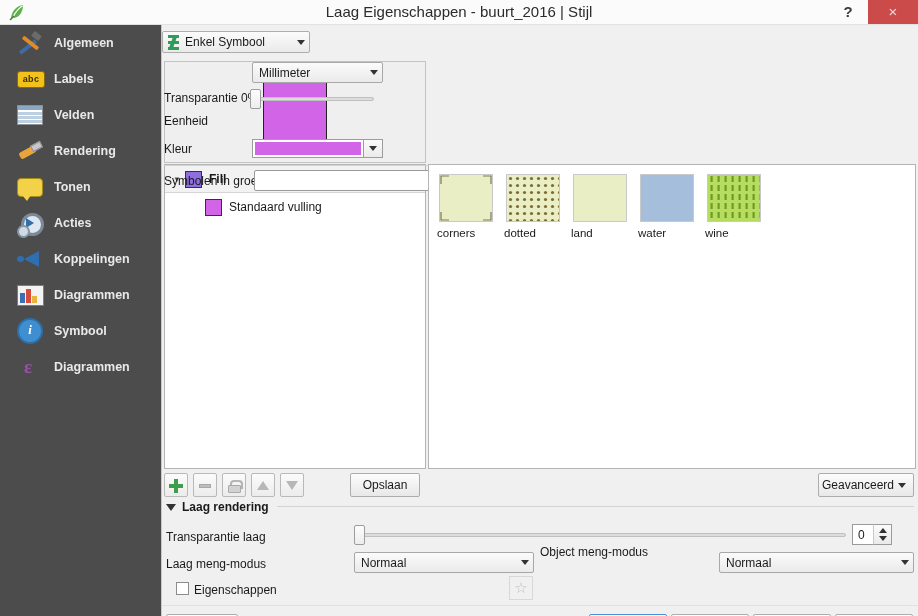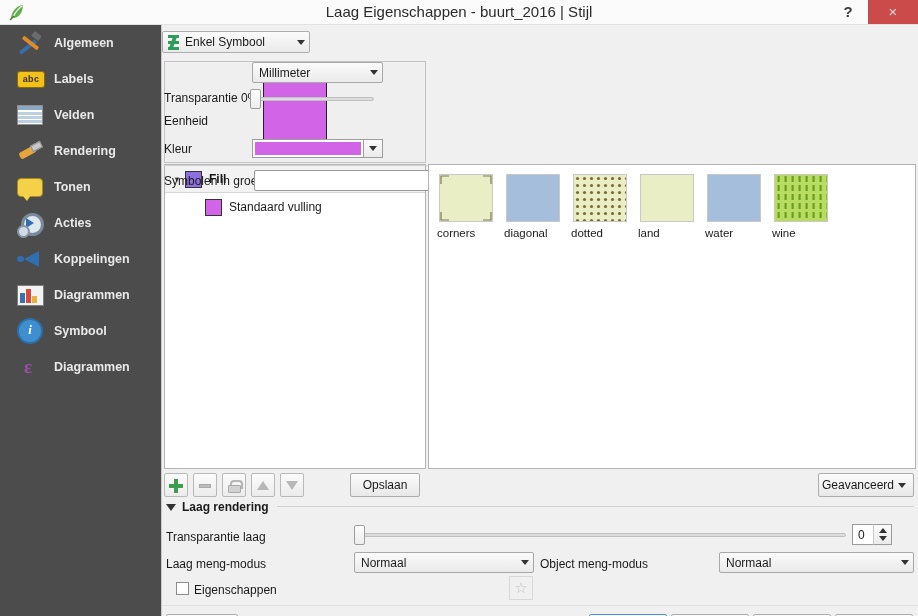--- a/index.html
+++ b/index.html
@@ -422,24 +422,20 @@
             <svg width="52" height="46" style="display:block">
               <path d="M1 9 L1 1 L9 1" stroke="#7a7a55" stroke-width="1.2" fill="none"></path>
               <path d="M43 1 L51 1 L51 9" stroke="#7a7a55" stroke-width="1.2" fill="none"></path>
               <path d="M1 37 L1 45 L9 45" stroke="#7a7a55" stroke-width="1.2" fill="none"></path>
               <path d="M43 45 L51 45 L51 37" stroke="#7a7a55" stroke-width="1.2" fill="none"></path>
             </svg>
           </div>
           <div class="sym-name">corners</div>
         </div>
 
-        <div class="sym-cell">
-          <div class="sym-thumb" style="background:#a5bedc;"></div>
-          <div class="sym-name">diagonal</div>
-        </div>
 
         <div class="sym-cell">
           <div class="sym-thumb" style="background:#eaeec4;overflow:hidden;">
             <svg width="52" height="46" style="display:block">
               <defs>
                 <pattern id="dotpat" width="7" height="7" patternUnits="userSpaceOnUse">
                   <circle cx="3.5" cy="3.5" r="1.6" fill="#7d6b35"></circle>
                 </pattern>
               </defs>
               <rect width="52" height="46" fill="url(#dotpat)"></rect>
@@ -490,21 +486,21 @@
       <span class="spin-up"></span>
       <span class="spin-dn"></span>
     </div>
 
     <div class="lbl" style="left:4px;top:532px;">Laag meng-modus</div>
     <div class="combo" style="left:192px;top:527px;width:180px;height:21px;">
       <span class="cv">Normaal</span>
       <span class="caret"></span>
     </div>
 
-    <div class="lbl" style="left:378px;top:532px;">Object meng-modus</div>
+    <div class="lbl" style="left:378px;top:520px;">Object meng-modus</div>
     <div class="combo" style="left:557px;top:527px;width:195px;height:21px;">
       <span class="cv">Normaal</span>
       <span class="caret"></span>
     </div>
 
     <div class="chk"></div>
     <div class="lbl" style="left:32px;top:558px;">Eigenschappen</div>
     <div class="fx-btn">
       <span>☆</span>
     </div>

